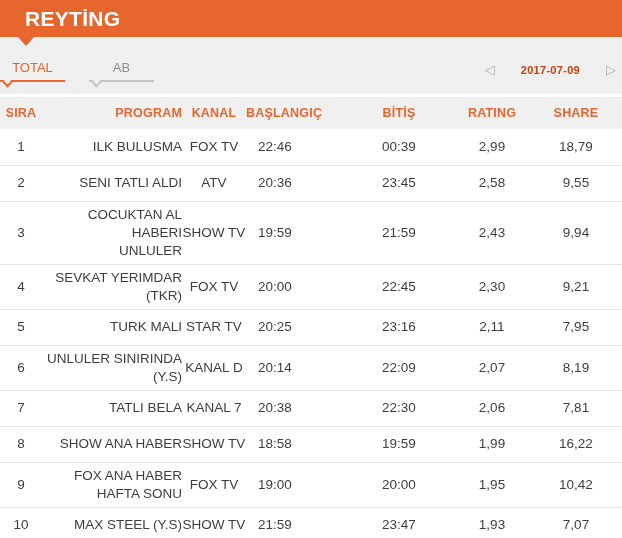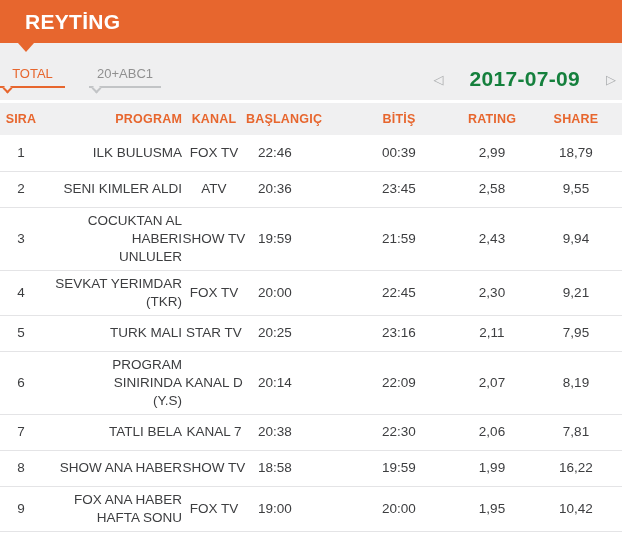--- a/index.html
+++ b/index.html
@@ -4,21 +4,21 @@
 <style>
   * { margin: 0; padding: 0; box-sizing: border-box; }
   html, body {
     width: 622px; height: 538px;
     overflow: hidden;
     font-family: "Liberation Sans", "DejaVu Sans", sans-serif;
     background: #efeff0;
   }
   
   .banner {
-    height: 43px;
+    height: 37px;
     background: #e7662e;
     display: flex;
     align-items: center;
     padding-left: 25px;
   }
   .banner-title {
     color: #ffffff;
     font-size: 21px;
     font-weight: bold;
     letter-spacing: 0.3px;
@@ -82,22 +82,22 @@
     background: none;
     border: none;
     color: #aaacae;
     font-size: 13px;
     line-height: 1;
     cursor: pointer;
     padding: 2px;
     font-family: "DejaVu Sans", sans-serif;
   }
   .date-label {
-    color: #15803d;
-    font-size: 21px;
+    color: #c2410c;
+    font-size: 11px;
     font-weight: bold;
     letter-spacing: 0.3px;
     text-align: center;
   }
   .white-gap { height: 3px; background: #ffffff; }
   
   .table-wrap { background: #ffffff; }
   table {
     width: 622px;
     border-collapse: collapse;
@@ -141,22 +141,22 @@
 </div>
 
 <div class="subhead">
   <span class="banner-caret"></span>
 
   <div class="tabs">
     <div class="tab active">
       <span>TOTAL</span>
       <span class="tab-notch"></span>
     </div>
-    <div class="tab wide">
-      <span>20+ABC1</span>
+    <div class="tab">
+      <span>AB</span>
       <span class="tab-notch"></span>
     </div>
   </div>
 
   <div class="date-nav">
     <button class="nav-arrow">
       <span>◁</span>
     </button>
     <span class="date-label">2017-07-09</span>
     <button class="nav-arrow">
@@ -194,21 +194,21 @@
           <td class="col-sira">1</td>
           <td class="col-program">ILK BULUSMA</td>
           <td class="col-kanal">FOX TV</td>
           <td class="col-baslangic">22:46</td>
           <td class="col-bitis">00:39</td>
           <td class="col-rating">2,99</td>
           <td class="col-share">18,79</td>
         </tr>
         <tr>
           <td class="col-sira">2</td>
-          <td class="col-program">SENI KIMLER ALDI</td>
+          <td class="col-program">SENI TATLI ALDI</td>
           <td class="col-kanal">ATV</td>
           <td class="col-baslangic">20:36</td>
           <td class="col-bitis">23:45</td>
           <td class="col-rating">2,58</td>
           <td class="col-share">9,55</td>
         </tr>
         <tr>
           <td class="col-sira">3</td>
           <td class="col-program">COCUKTAN AL HABERI
 UNLULER</td>
@@ -232,21 +232,21 @@
           <td class="col-sira">5</td>
           <td class="col-program">TURK MALI</td>
           <td class="col-kanal">STAR TV</td>
           <td class="col-baslangic">20:25</td>
           <td class="col-bitis">23:16</td>
           <td class="col-rating">2,11</td>
           <td class="col-share">7,95</td>
         </tr>
         <tr>
           <td class="col-sira">6</td>
-          <td class="col-program">PROGRAM SINIRINDA
+          <td class="col-program">UNLULER SINIRINDA
 (Y.S)</td>
           <td class="col-kanal">KANAL D</td>
           <td class="col-baslangic">20:14</td>
           <td class="col-bitis">22:09</td>
           <td class="col-rating">2,07</td>
           <td class="col-share">8,19</td>
         </tr>
         <tr>
           <td class="col-sira">7</td>
           <td class="col-program">TATLI BELA</td>

